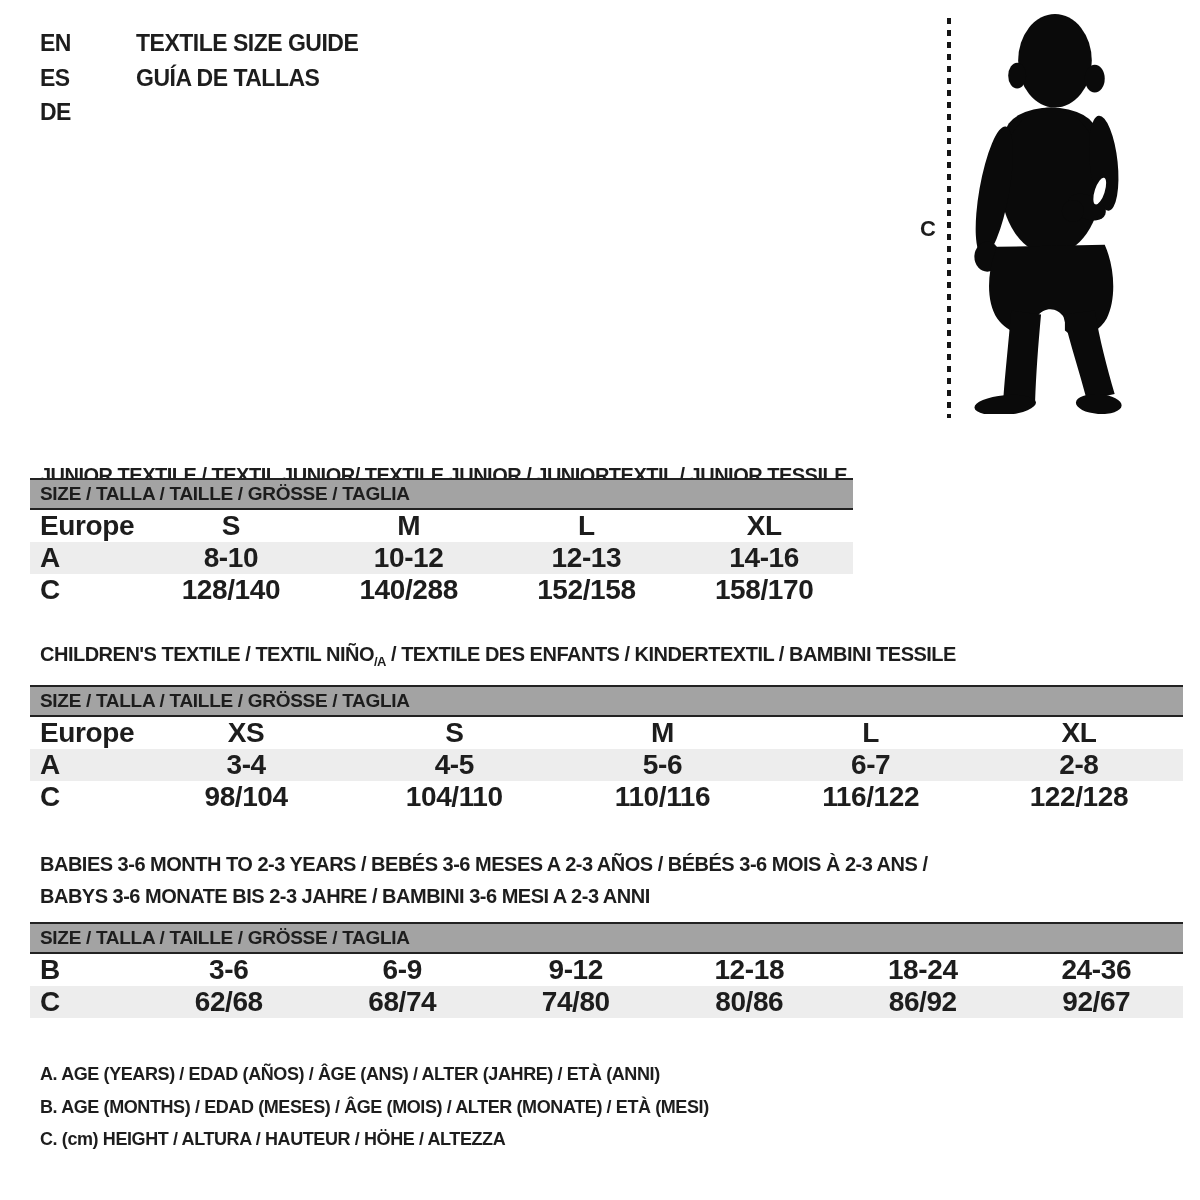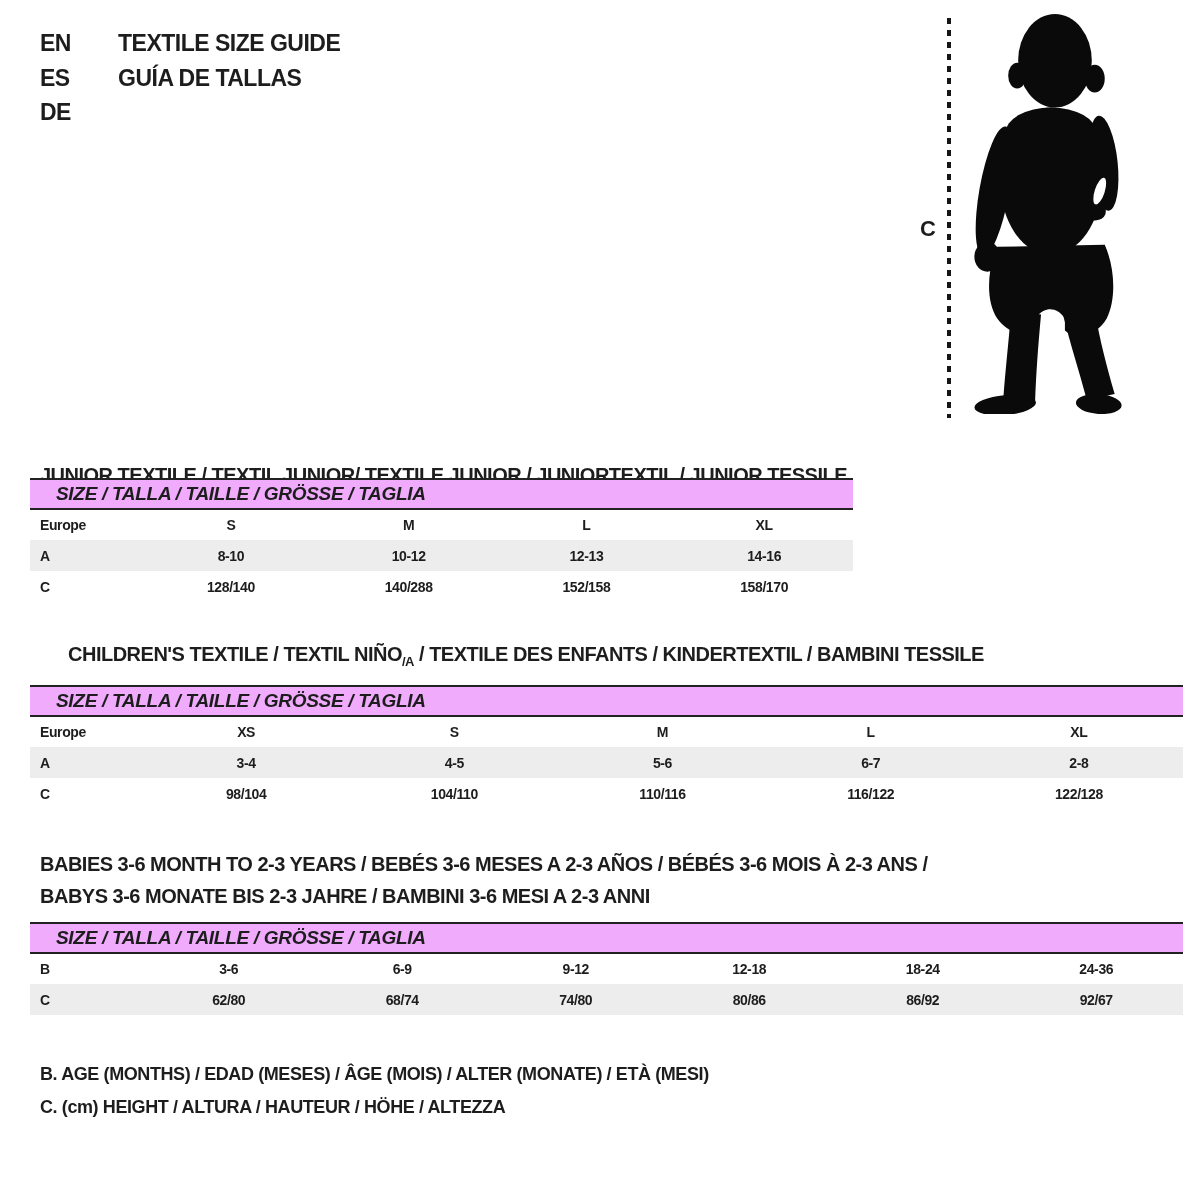--- a/index.html
+++ b/index.html
@@ -8,55 +8,55 @@
     position: relative;
     background: #ffffff;
     font-family: "Liberation Sans", sans-serif;
     font-weight: 700;
     color: #1d1d1d;
     overflow: hidden;
   }
 
   
   .lang-list { position: absolute; left: 40px; top: 26px; }
-  .lang-row { display: flex; font-size: 23px; line-height: 34.5px; letter-spacing: -0.5px; }
+  .lang-row { display: flex; font-size: 23px; line-height: 34.5px; letter-spacing: -0.5px; gap: 18px; }
   .lang-code { width: 78px; flex: 0 0 78px; }
 
   
   .figure { position: absolute; left: 918px; top: 10px; width: 240px; height: 412px; }
   .measure-label { position: absolute; left: 0; top: 206px; width: 20px; text-align: center; font-size: 22px; }
   .dash-line {
     position: absolute; left: 29px; top: 8px; width: 4px; height: 400px;
     background: repeating-linear-gradient(to bottom, #151515 0 6px, transparent 6px 12px);
   }
   .figure svg { position: absolute; left: 44px; top: 2px; }
 
   
   .sec-title { font-size: 20px; letter-spacing: -0.5px; position: absolute; left: 40px; white-space: nowrap; }
   .sec-title .subs { font-size: 13px; vertical-align: -5px; letter-spacing: -0.5px; }
   .title-junior { top: 432px; margin-top: 32px; }
-  .title-children { top: 643px; margin-left: 28px; }
+  .title-children { top: 643px; }
   .title-babies { top: 848px; line-height: 32px; }
 
   
   .size-table { position: absolute; left: 30px; border-collapse: collapse; table-layout: fixed; }
   .t-junior { top: 478px; width: 823px; }
   .t-children { top: 685px; width: 1153px; }
   .t-babies { top: 922px; width: 1153px; }
   .size-table col.col-label { width: 112px; }
   .size-table td {
-    font-size: 14px; font-weight: 700; text-align: center;
+    font-size: 28px; font-weight: 700; text-align: center;
     height: 31px; letter-spacing: -0.4px; white-space: nowrap;
   }
   .size-table tr.hdr td {
-    background: #f0abfc;
+    background: #a3a3a3;
     border-top: 2px solid #222222;
     border-bottom: 2px solid #222222;
-    text-align: left; padding-left: 26px;
-    font-size: 19px; height: 30px; letter-spacing: -0.3px; font-style: italic;
+    text-align: left; padding-left: 10px;
+    font-size: 19px; height: 30px; letter-spacing: -0.3px;
   }
   .size-table td.lbl { text-align: left; padding-left: 10px; }
   .size-table tr.shade td { background: #ededed; }
 
   
   .notes { position: absolute; left: 40px; top: 1058px; }
   .notes p { font-size: 18px; line-height: 32.5px; letter-spacing: -0.4px; white-space: nowrap; }
 </style>
 </head>
 <body>
@@ -208,26 +208,27 @@
       <td class="lbl">B</td>
       <td>3-6</td>
       <td>6-9</td>
       <td>9-12</td>
       <td>12-18</td>
       <td>18-24</td>
       <td>24-36</td>
     </tr>
     <tr class="shade">
       <td class="lbl">C</td>
-      <td>62/80</td>
+      <td>62/68</td>
       <td>68/74</td>
       <td>74/80</td>
       <td>80/86</td>
       <td>86/92</td>
       <td>92/67</td>
     </tr>
   </tbody>
 </table>
 
 <div class="notes">
+  <p>A. AGE (YEARS) / EDAD (AÑOS) / ÂGE (ANS) / ALTER (JAHRE) / ETÀ (ANNI)</p>
   <p>B. AGE (MONTHS) / EDAD (MESES) / ÂGE (MOIS) / ALTER (MONATE) / ETÀ (MESI)</p>
   <p>C. (cm) HEIGHT / ALTURA / HAUTEUR / HÖHE / ALTEZZA</p>
 </div>
 
 </body></html>

